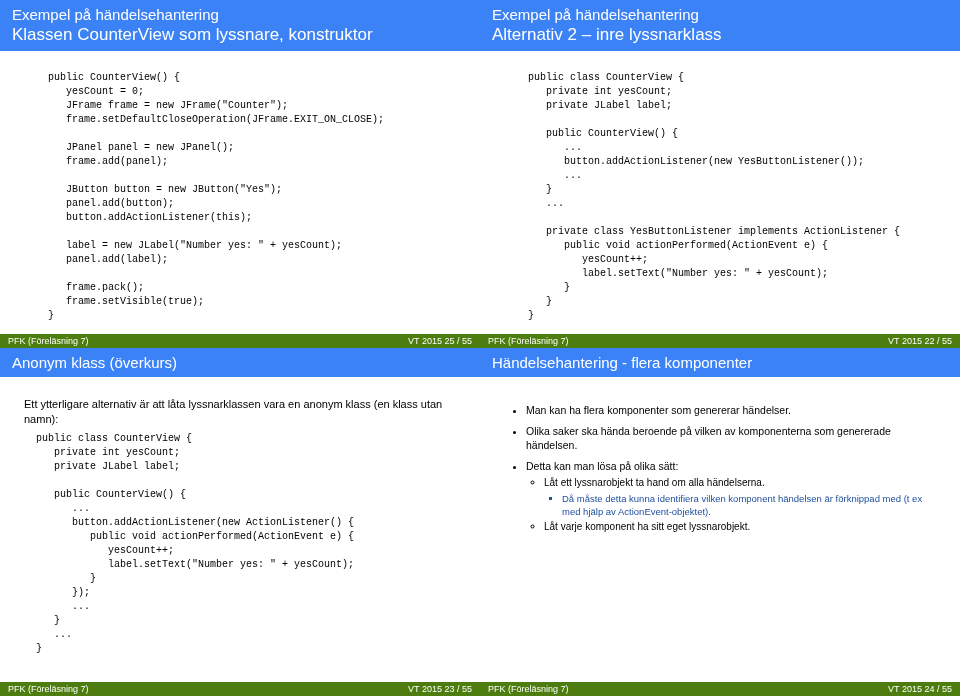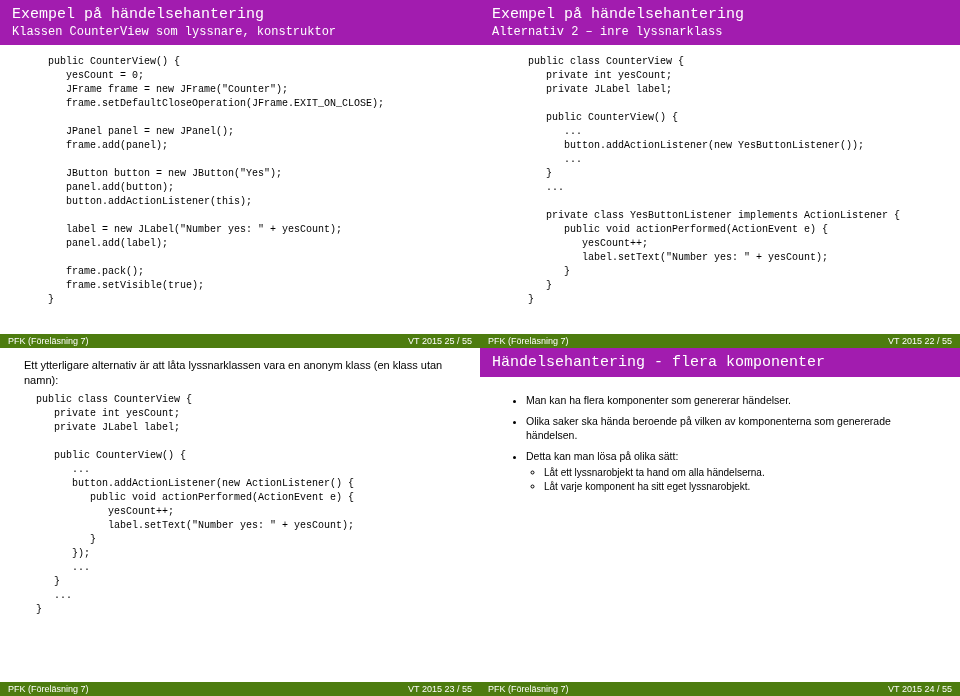--- a/index.html
+++ b/index.html
@@ -16,37 +16,36 @@
   }
   .slide {
     border: 0;
     position: relative;
     height: 348px;
     box-sizing: border-box;
     display: flex;
     flex-direction: column;
   }
   .header {
-    background: #a21caf;
+    background: #3b82f6;
     color: #fff;
     padding: 6px 12px 6px 12px;
-    font-family: Liberation Mono, monospace;
   }
   .header .title {
     font-size: 15px;
     font-weight: 400;
   }
   .header .subtitle {
-    font-size: 12px;
+    font-size: 17px;
     font-weight: 400;
     margin-top: 2px;
   }
   .body {
     flex: 1;
-    padding: 10px 24px 0 24px;
+    padding: 20px 24px 0 24px;
     font-size: 10.5px;
     line-height: 1.4;
     overflow: hidden;
   }
   .code {
     font-family: "Courier New", monospace;
     white-space: pre;
     font-size: 10px;
     color: #000;
   }
@@ -147,20 +146,23 @@
        }
     }</div>
     </div>
     <div class="footer">
       <span>PFK (Föreläsning 7)</span>
       <span>VT 2015    22 / 55</span>
     </div>
   </div>
 
   <div class="slide">
+    <div class="header">
+      <div class="title">Anonym klass (överkurs)</div>
+    </div>
     <div class="body">
       <div class="intro">Ett ytterligare alternativ är att låta lyssnarklassen vara en anonym klass (en klass utan namn):</div>
       <div class="code">  public class CounterView {
      private int yesCount;
      private JLabel label;
 
      public CounterView() {
         ...
         button.addActionListener(new ActionListener() {
            public void actionPerformed(ActionEvent e) {
@@ -187,20 +189,23 @@
       <ul class="bullets">
         <li>
           <span>Man kan ha flera komponenter som genererar händelser.</span>
         </li>
         <li>Olika saker ska hända beroende på vilken av komponenterna som genererade händelsen.</li>
         <li>
           <span>Detta kan man lösa på olika sätt:</span>
           <ul class="sub">
             <li>
               <span>Låt ett lyssnarobjekt ta hand om alla händelserna.</span>
+              <ul class="subsub">
+                <li>Då måste detta kunna identifiera vilken komponent händelsen är förknippad med (t ex med hjälp av ActionEvent-objektet).</li>
+              </ul>
             </li>
             <li>Låt varje komponent ha sitt eget lyssnarobjekt.</li>
           </ul>
         </li>
       </ul>
     </div>
     <div class="footer">
       <span>PFK (Föreläsning 7)</span>
       <span>VT 2015    24 / 55</span>
     </div>

